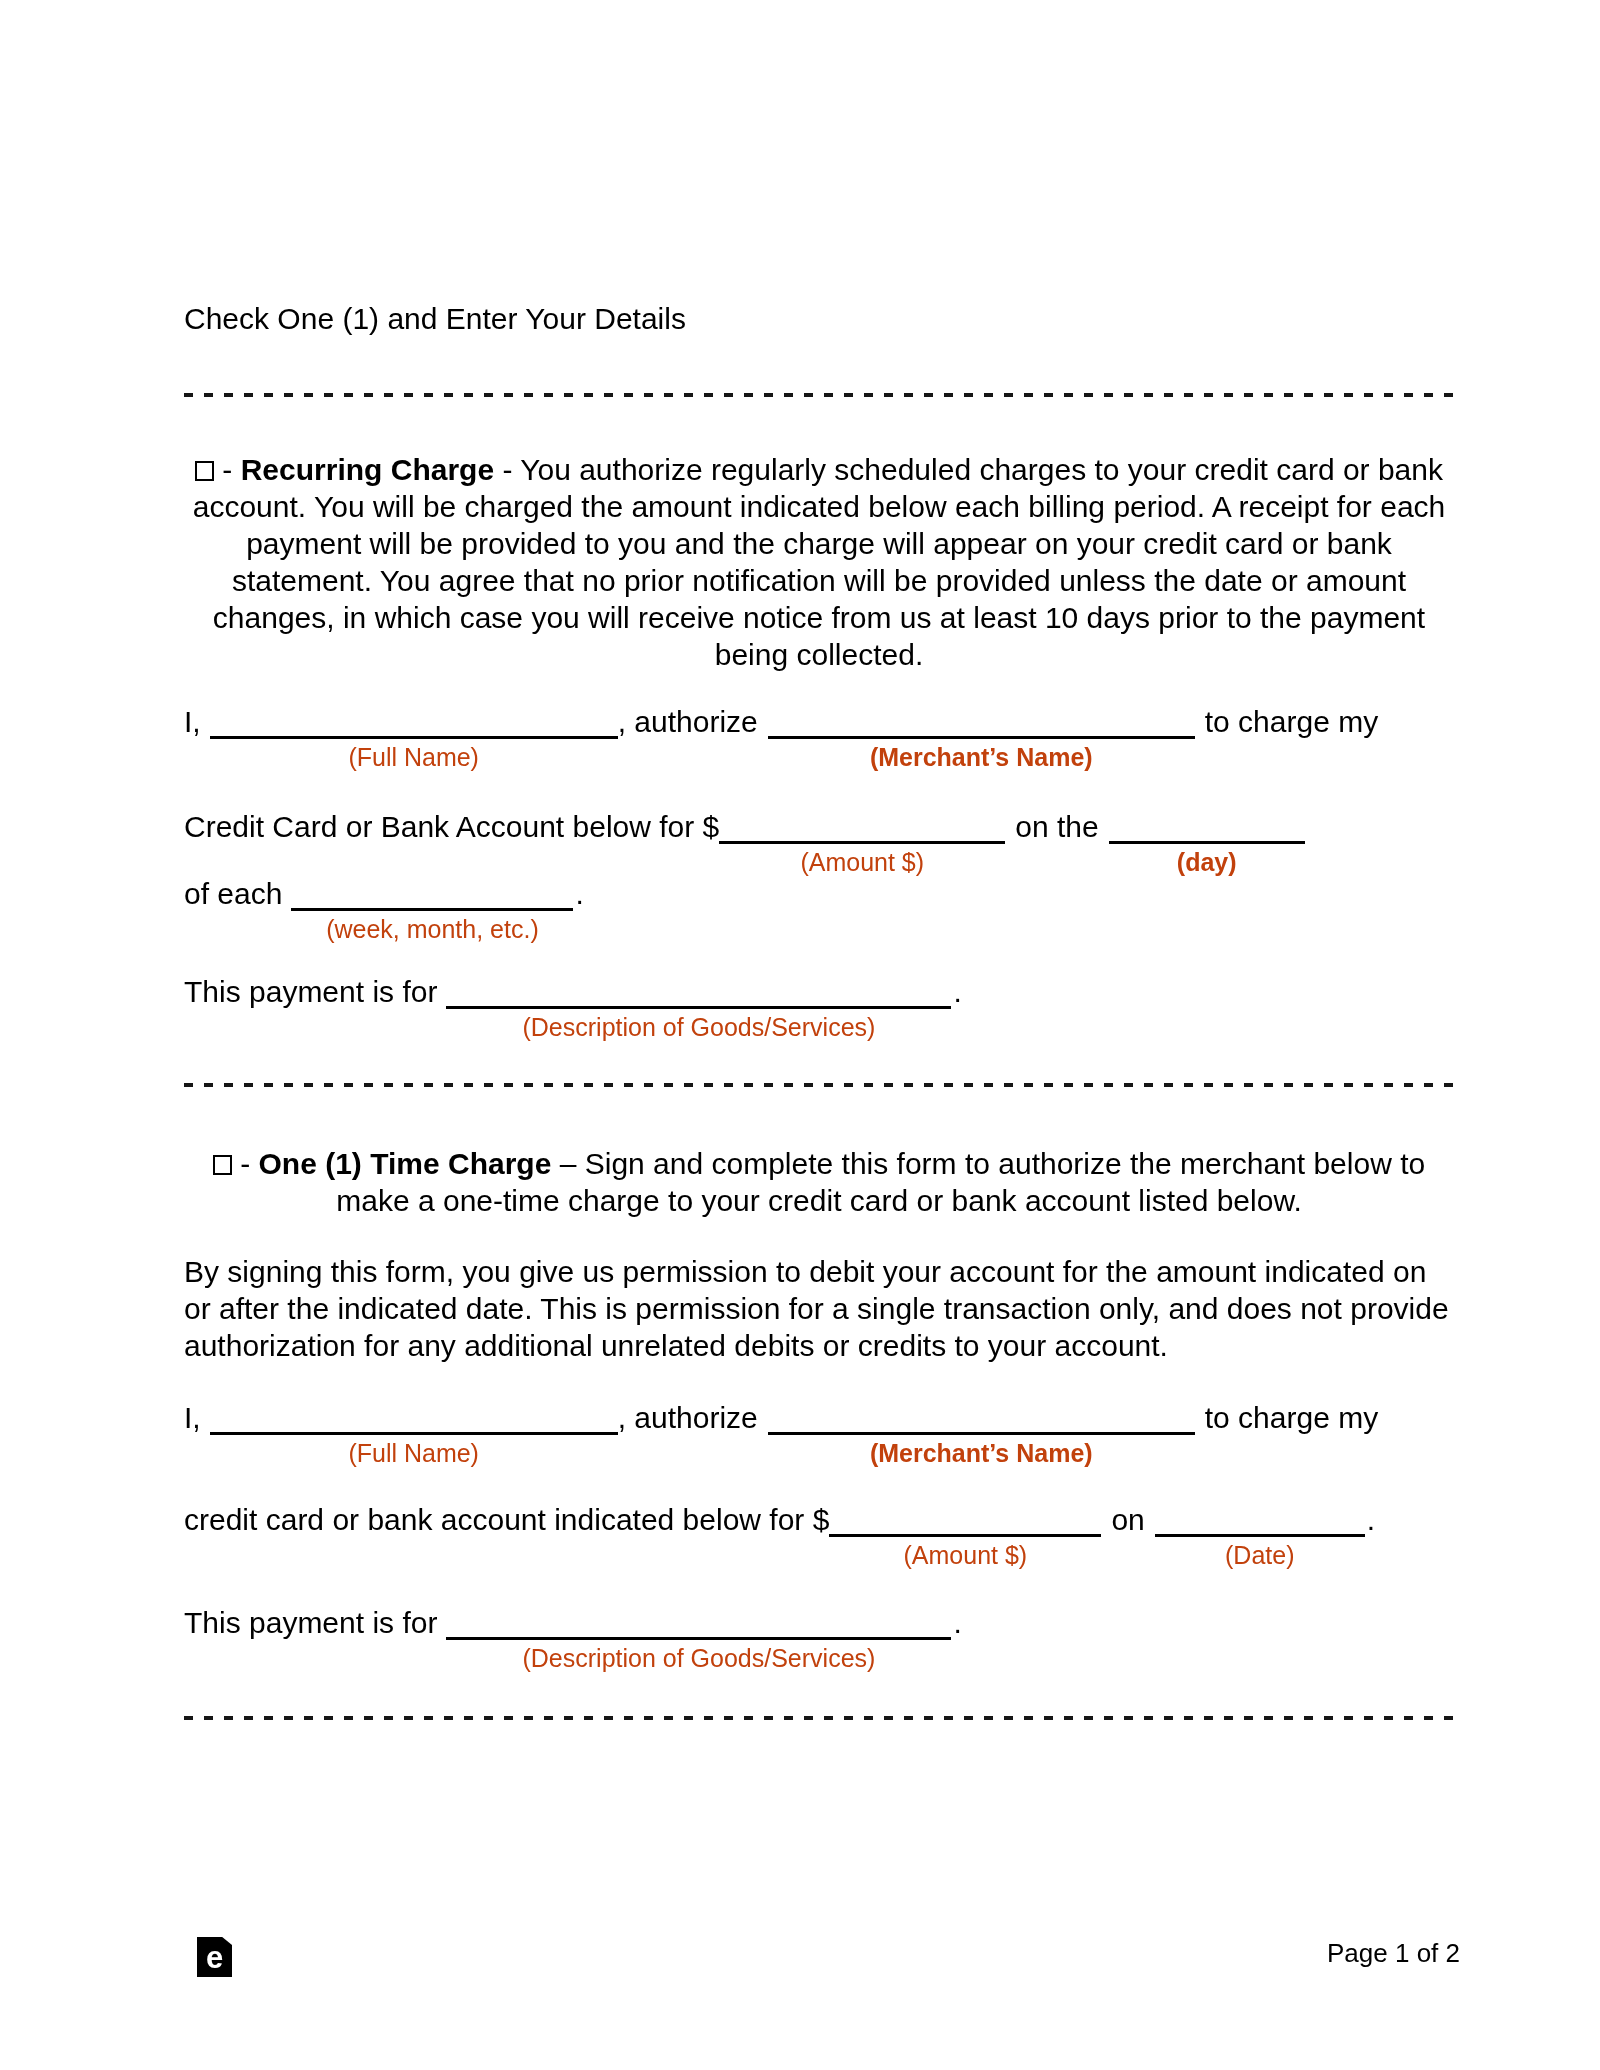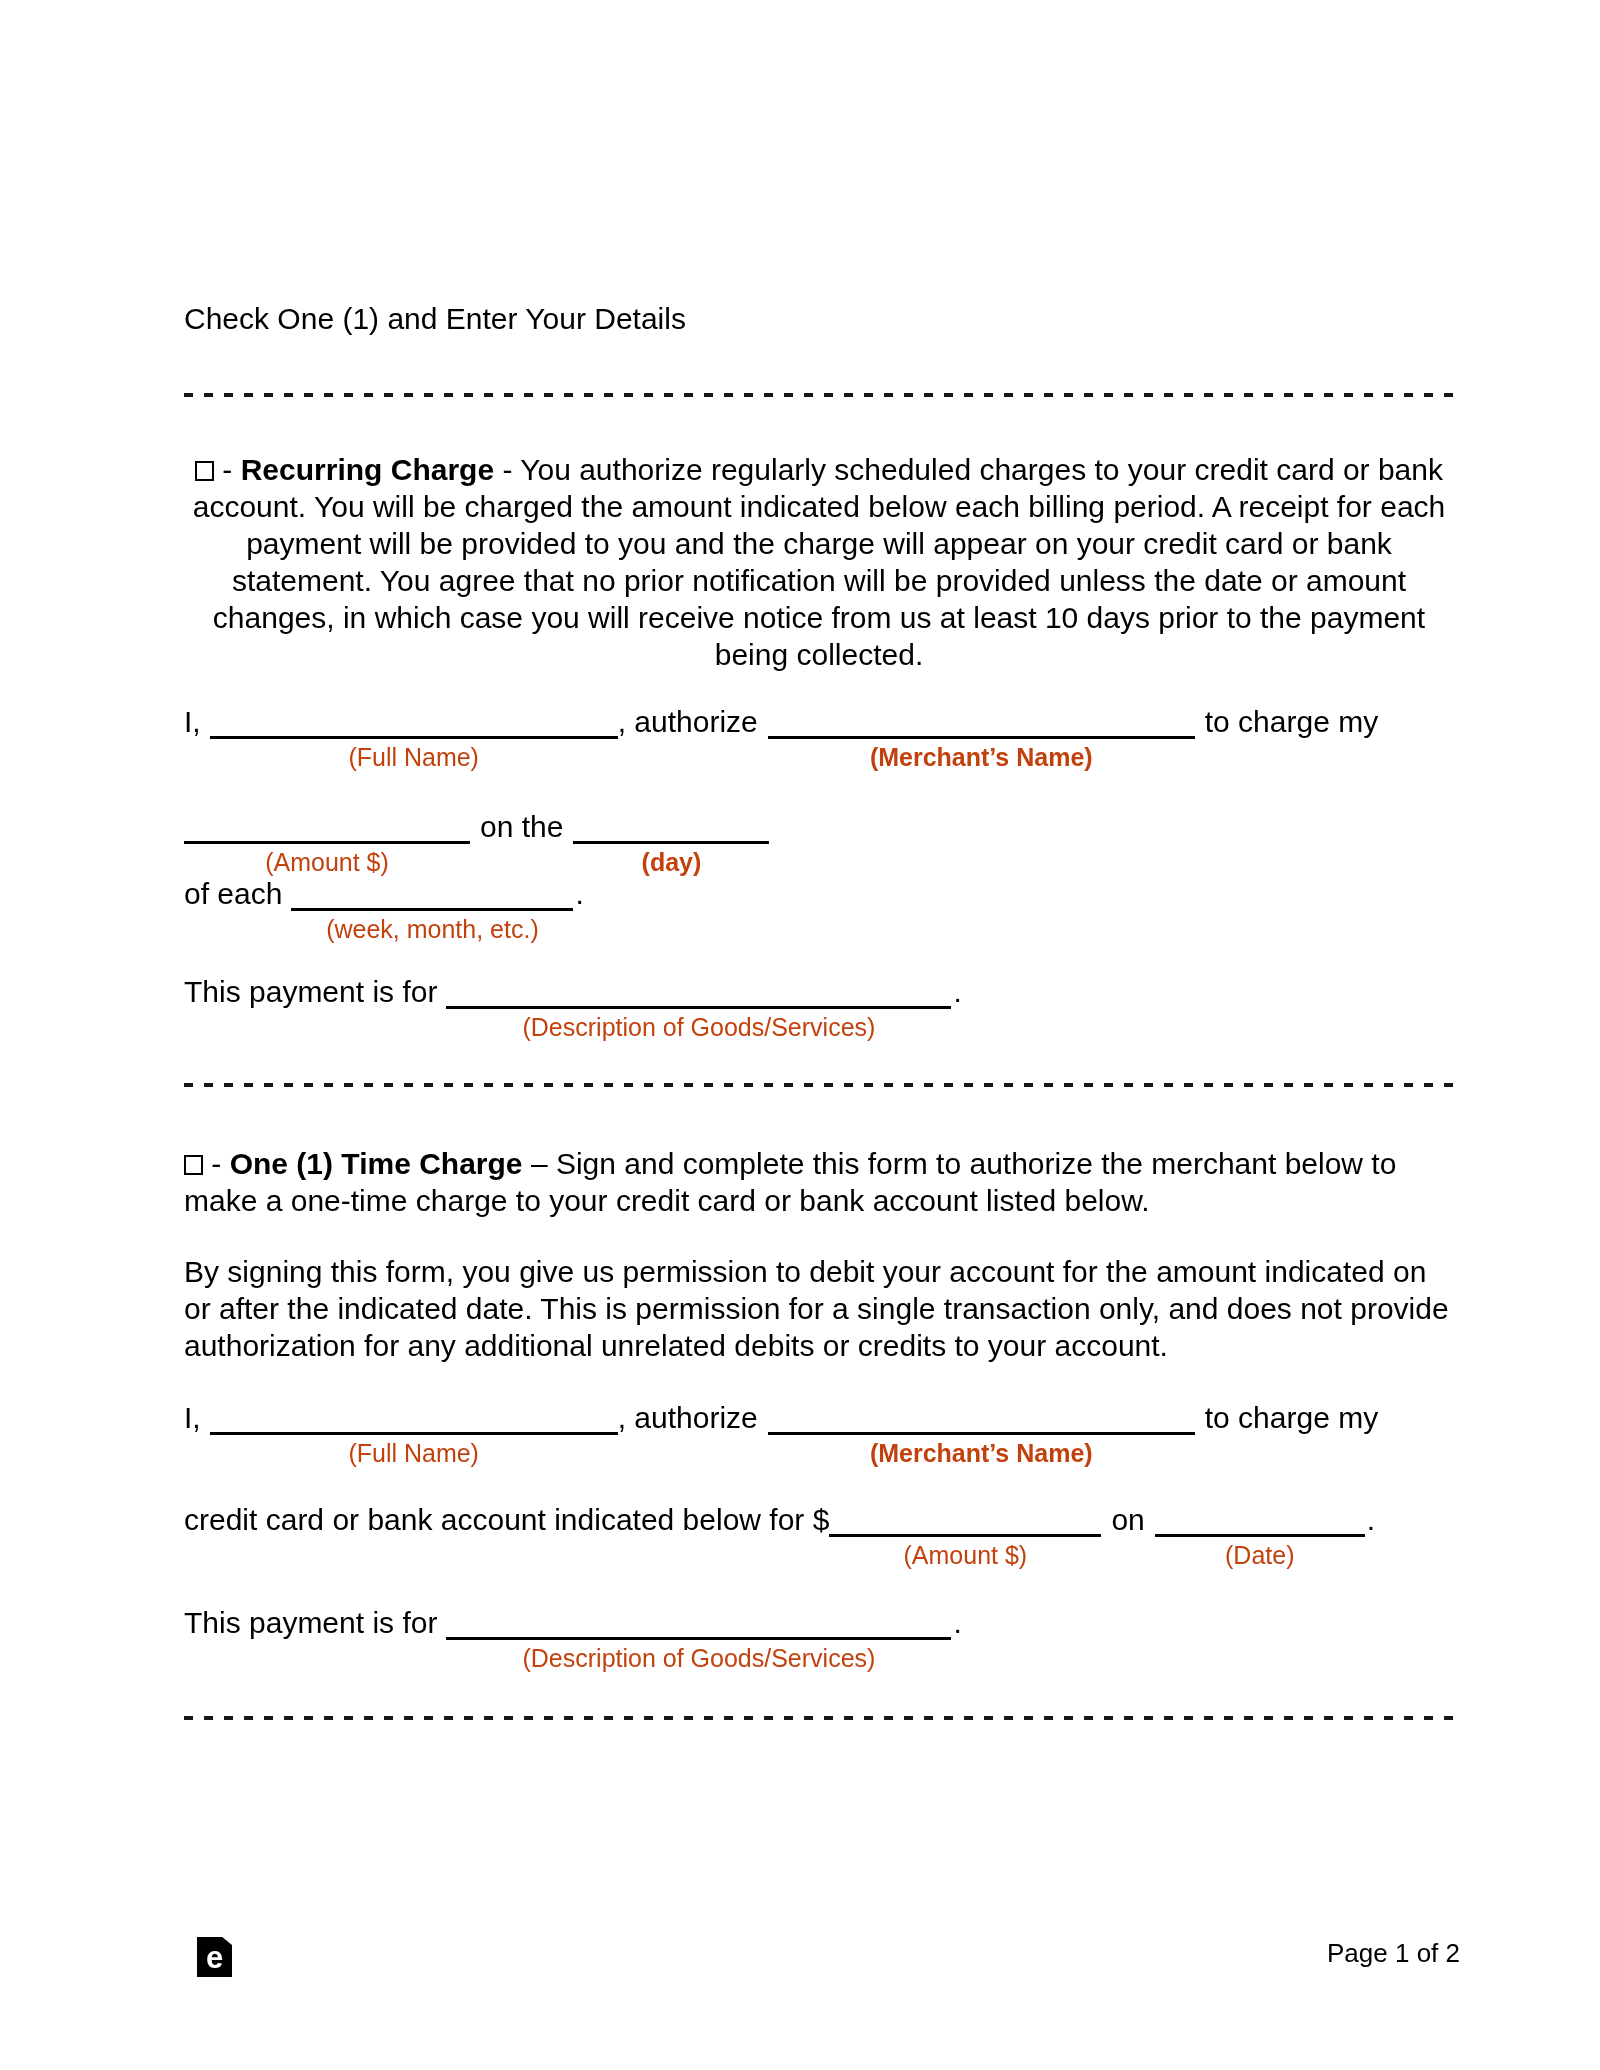--- a/index.html
+++ b/index.html
@@ -35,21 +35,21 @@
   .dashes {
     height: 4px;
     width: 100%;
     background: repeating-linear-gradient(to right, #161616 0px, #161616 9px, transparent 9px, transparent 20px);
   }
   .dashes.d1 { margin-top: 56px; }
   .dashes.d2 { margin-top: 43px; }
   .dashes.d3 { margin-top: 45px; }
   .para { line-height: 37px; text-align: left; }
   .para.recurring-head { margin-top: 54px; text-align: center; }
-  .para.onetime-head { margin-top: 58px; }
+  .para.onetime-head { margin-top: 58px; text-align: center; }
   .para.onetime-body2 { margin-top: 34px; }
   .bold { font-weight: bold; }
   .checkbox {
     display: inline-block;
     width: 19px;
     height: 20px;
     border: 2px solid #000;
     vertical-align: -1px;
     background: #fff;
   }
@@ -130,21 +130,21 @@
     <p class="para recurring-head">
       <span class="checkbox"></span>
       <span>-</span>
       <span class="bold">Recurring Charge</span>
       <span>-</span>
       <span>You authorize regularly scheduled charges to your credit card or bank account. You will be charged the amount indicated below each billing period. A receipt for each payment will be provided to you and the charge will appear on your credit card or bank statement. You agree that no prior notification will be provided unless the date or amount changes, in which case you will receive notice from us at least 10 days prior to the payment being collected.</span>
     </p>
 
     <div class="fill-line auth1"><span>I,</span><span class="blank w408 ml9"><span class="blank-label">(Full Name)</span></span><span>, authorize</span><span class="blank w427 ml10"><span class="blank-label">(Merchant’s Name)</span></span><span class="ml10">to charge my</span></div>
 
-    <div class="fill-line amount1"><span class="blank w286"><span class="blank-label">(Amount $)</span></span><span class="ml10">on the</span><span class="blank w196 ml10"><span class="blank-label">(day)</span></span></div>
+    <div class="fill-line amount1"><span>Credit Card or Bank Account below for $</span><span class="blank w286"><span class="blank-label">(Amount $)</span></span><span class="ml10">on the</span><span class="blank w196 ml10"><span class="blank-label">(day)</span></span></div>
 
     <div class="fill-line period1"><span>of each</span><span class="blank w282 ml9"><span class="blank-label">(week, month, etc.)</span></span><span class="ml2">.</span></div>
 
     <div class="fill-line payment1"><span>This payment is for</span><span class="blank w505 ml9"><span class="blank-label">(Description of Goods/Services)</span></span><span class="ml2">.</span></div>
 
     <div class="dashes d2"></div>
 
     <p class="para onetime-head">
       <span class="checkbox"></span>
       <span>-</span>

